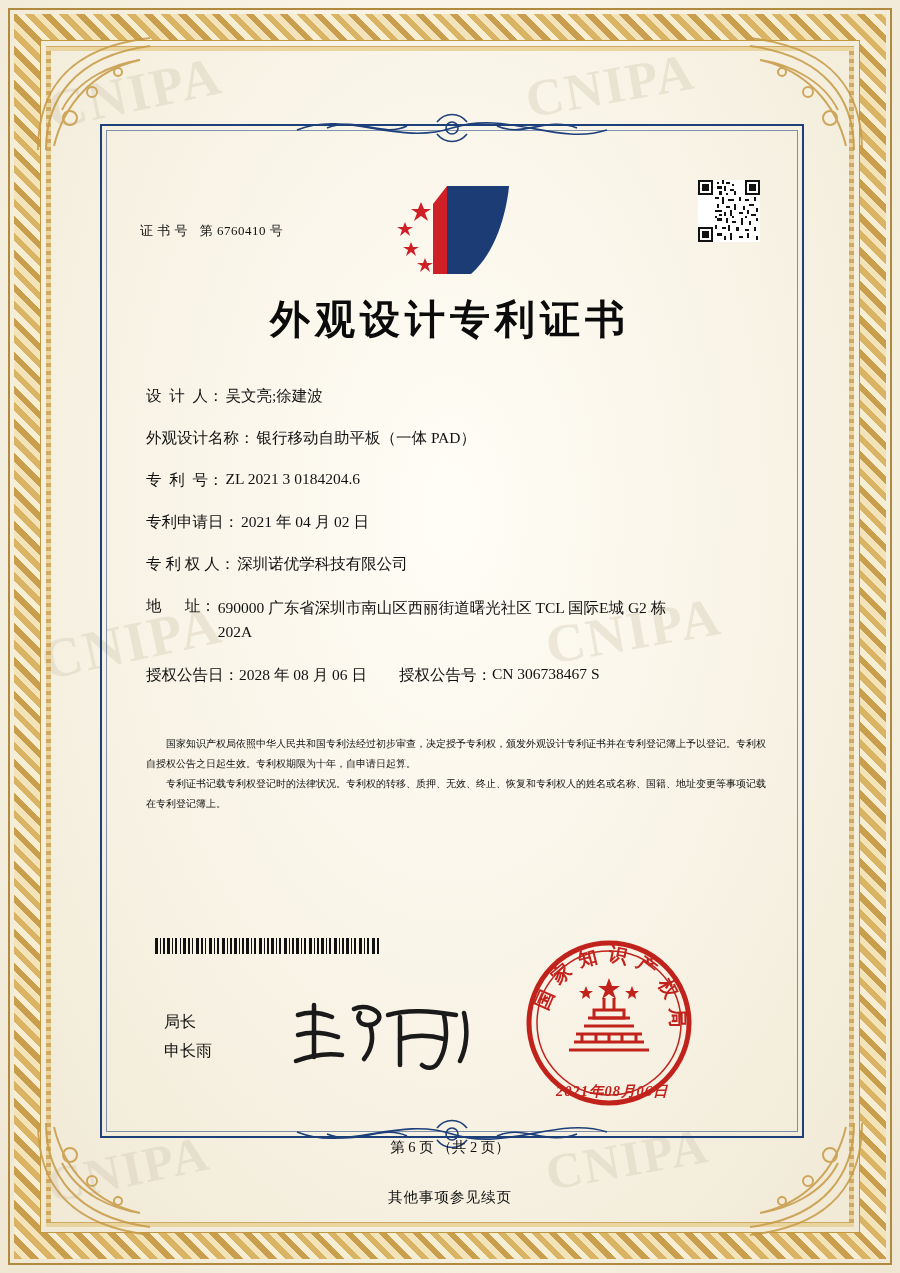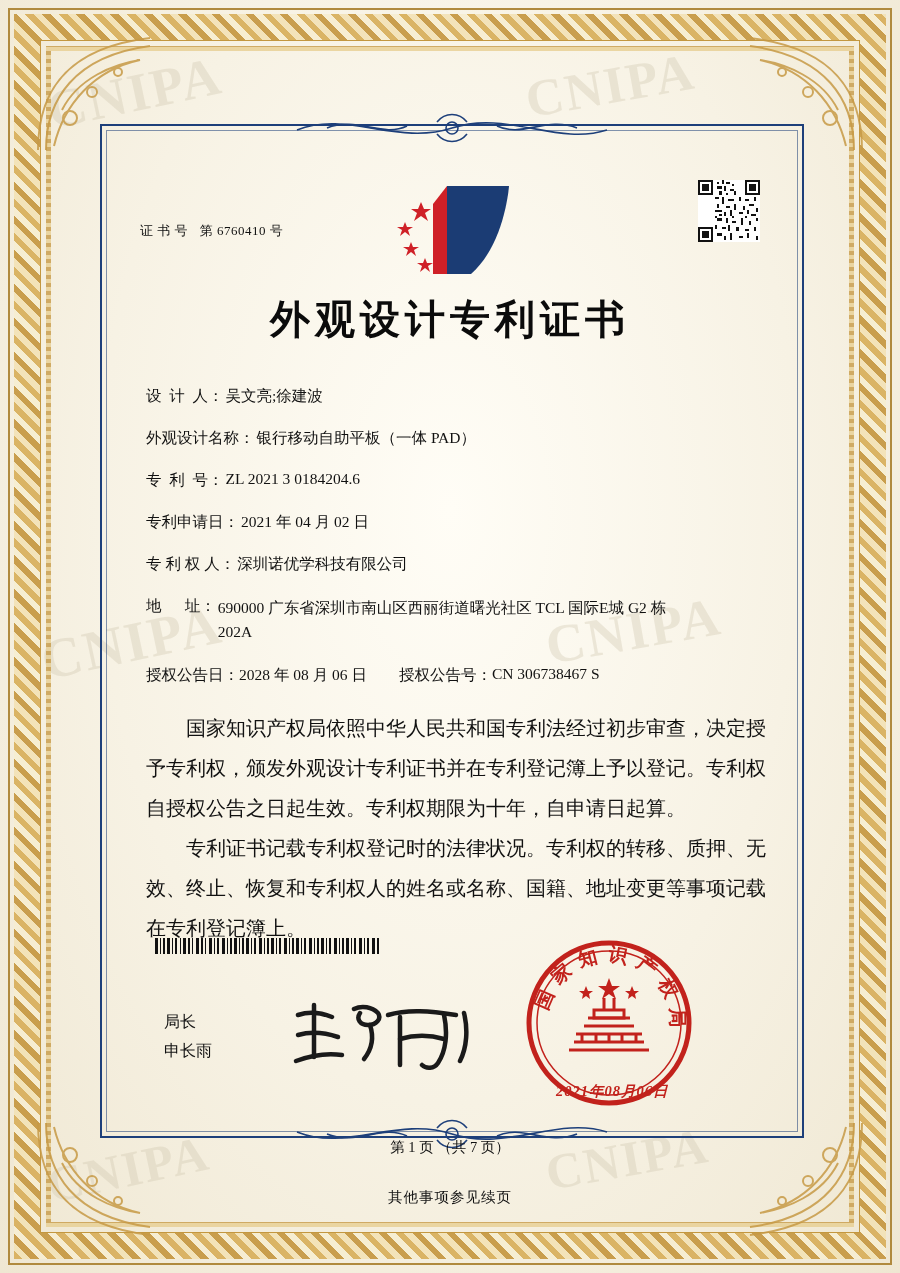--- a/index.html
+++ b/index.html
@@ -103,22 +103,22 @@
   .fields{position:absolute;left:146px;top:386px;width:620px;}
   .row{display:flex;align-items:flex-start;margin-bottom:21px;font-size:15.5px;color:#111;}
   .row .lab{white-space:pre;flex:0 0 auto;}
   .row .val{margin-left:2px;}
   .row.addr .val{max-width:470px;line-height:1.55;}
   .row2{display:flex;margin-bottom:0;font-size:15.5px;color:#111;}
   .row2 .g{display:flex;}
   .row2 .g.second{margin-left:32px;}
 
   .para{
-    position:absolute;left:146px;top:708px;width:620px;
-    font-size:20px;line-height:2.0;color:#111;text-align:justify;
+    position:absolute;left:146px;top:734px;width:620px;
+    font-size:10px;line-height:2.0;color:#111;text-align:justify;
   }
   .para p{margin:0;text-indent:2em;}
 
   .barcode{
     position:absolute;left:155px;top:938px;width:225px;height:16px;
   }
   .sign-block{
     position:absolute;left:164px;top:1008px;font-size:16px;color:#111;line-height:1.8;
   }
   .signature{
@@ -473,16 +473,16 @@
       <defs>
         <path id="sealArc" d="M85,85 m-62,0 a62,62 0 1,1 124,0"></path>
       </defs>
       <text font-family="'DejaVu Serif','Liberation Serif',serif" font-size="19" fill="#c2221c" font-weight="bold" letter-spacing="9">
         <textPath href="#sealArc" startOffset="6%">国家知识产权局</textPath>
       </text>
     </svg>
   </div>
   <div class="seal-date">2021年08月06日</div>
 
-  <div class="page-no">第 1 页 （共 7 页）</div>
+  <div class="page-no">第 6 页 （共 2 页）</div>
   <div class="footer-note">其他事项参见续页</div>
 
 </div>
 
 </body></html>

